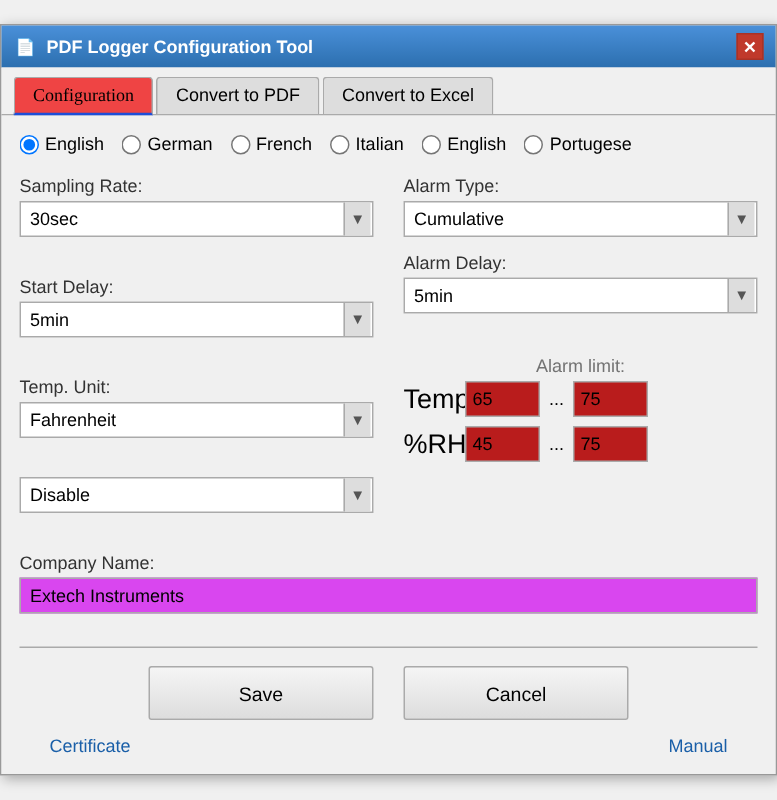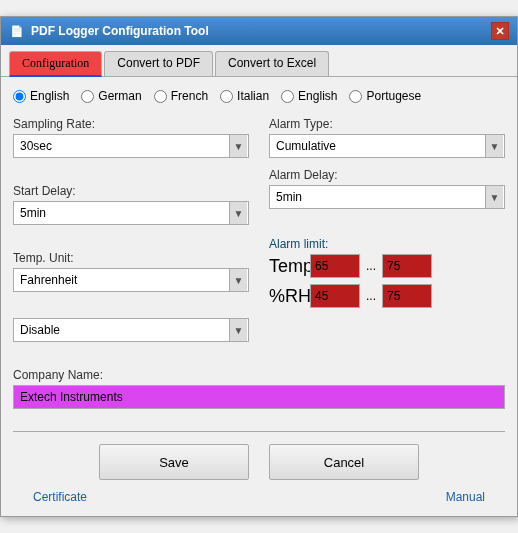--- a/index.html
+++ b/index.html
@@ -148,22 +148,23 @@
       justify-content: center;
       border-left: 1px solid #aaa;
     }
     .alarm-limit-section {
       margin-bottom: 10px;
     }
     .alarm-limit-label {
       display: block;
       margin-bottom: 3px;
       font-size: 12px;
-      color: #0c4a6e;
+      color: #737373;
       margin-top: 2px;
+      text-align: center;
     }
     .alarm-row {
       display: flex;
       align-items: center;
       gap: 6px;
       margin-bottom: 6px;
     }
     .alarm-row-label {
       font-size: 18px;
       width: 35px;

